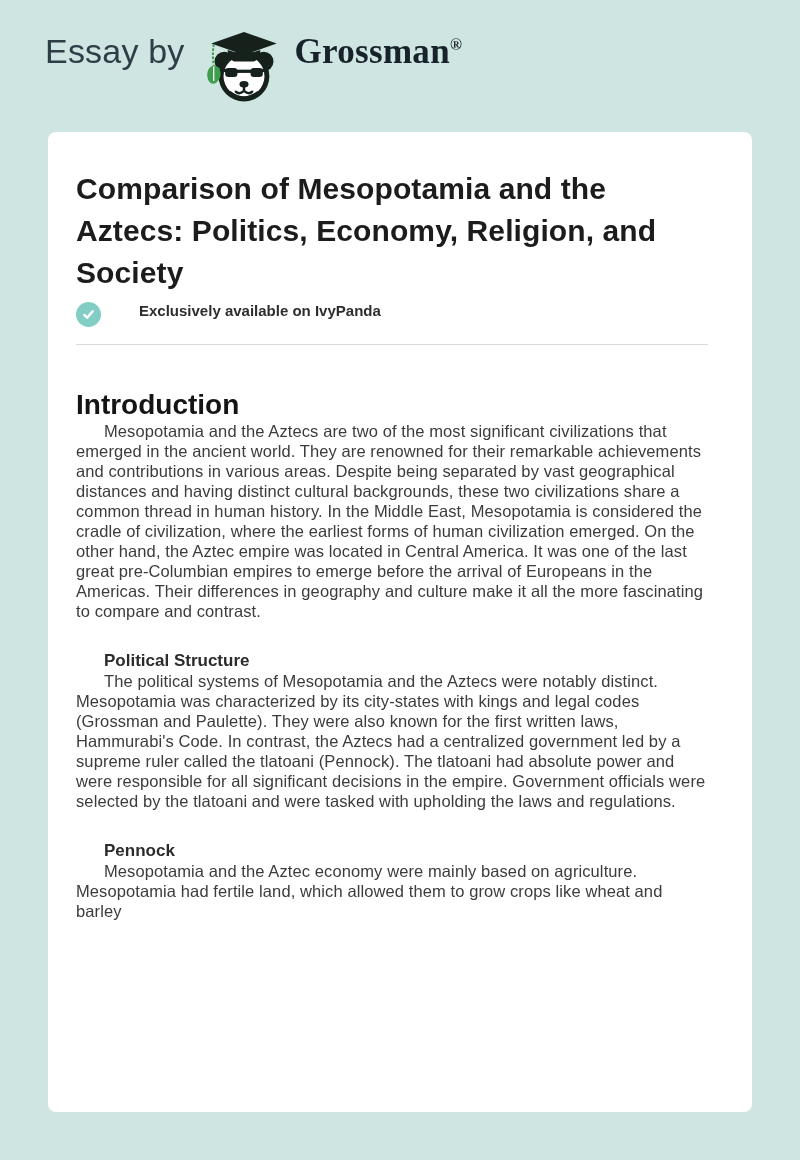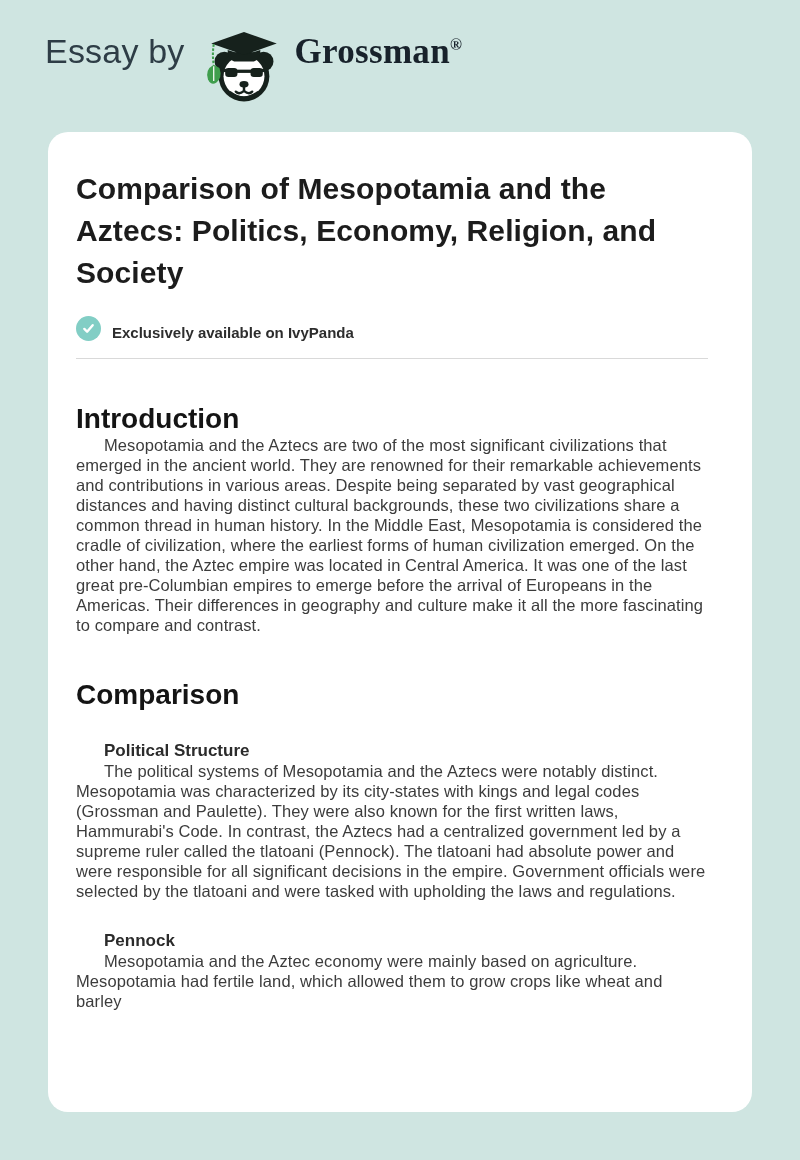--- a/index.html
+++ b/index.html
@@ -44,35 +44,36 @@
     font-weight: 700;
   }
   
   .card {
     position: absolute;
     left: 48px;
     top: 132px;
     width: 704px;
     height: 980px;
     background: #ffffff;
-    border-radius: 20px;
+    border-radius: 8px;
     padding: 36px 44px 0 28px;
     overflow: hidden;
   }
   .essay-title {
     font-size: 30px;
     line-height: 42px;
     font-weight: 700;
     color: #1c1c1c;
     letter-spacing: 0.1px;
   }
   .badge-row {
     display: flex;
-    align-items: flex-end;
-    margin-top: 22px;
+    align-items: flex-start;
+    margin-top: 8px;
+    gap: 27px;
   }
   .check-circle {
     width: 25px;
     height: 25px;
     border-radius: 50%;
     background: #82cec5;
     display: inline-flex;
     align-items: center;
     justify-content: center;
     flex: 0 0 auto;
@@ -155,20 +156,19 @@
       </svg>
     </span>
     <span class="badge-text">Exclusively available on IvyPanda</span>
   </div>
 
   <hr class="divider">
 
   <h2 class="section-heading">Introduction</h2>
   <p class="body-para">Mesopotamia and the Aztecs are two of the most significant civilizations that emerged in the ancient world. They are renowned for their remarkable achievements and contributions in various areas. Despite being separated by vast geographical distances and having distinct cultural backgrounds, these two civilizations share a common thread in human history.  In the Middle East, Mesopotamia is considered the cradle of civilization, where the earliest forms of human civilization emerged. On the other hand, the Aztec empire was located in Central America. It was one of the last great pre-Columbian empires to emerge before the arrival of Europeans in the Americas. Their differences in geography and culture make it all the more fascinating to compare and contrast.</p>
 
-  <h2 class="section-heading">Comparison</h2>
 
   <h3 class="sub-heading">Political Structure</h3>
   <p class="body-para">The political systems of Mesopotamia and the Aztecs were notably distinct. Mesopotamia was characterized by its city-states with kings and legal codes (Grossman and Paulette). They were also known for the first written laws, Hammurabi's Code. In contrast, the Aztecs had a centralized government led by a supreme ruler called the tlatoani (Pennock). The tlatoani had absolute power and were responsible for all significant decisions in the empire. Government officials were selected by the tlatoani and were tasked with upholding the laws and regulations.</p>
 
   <h3 class="sub-heading">Pennock</h3>
   <p class="body-para">Mesopotamia and the Aztec economy were mainly based on agriculture. Mesopotamia had fertile land, which allowed them to grow crops like wheat and barley</p>
 </main>
 
 </body></html>

